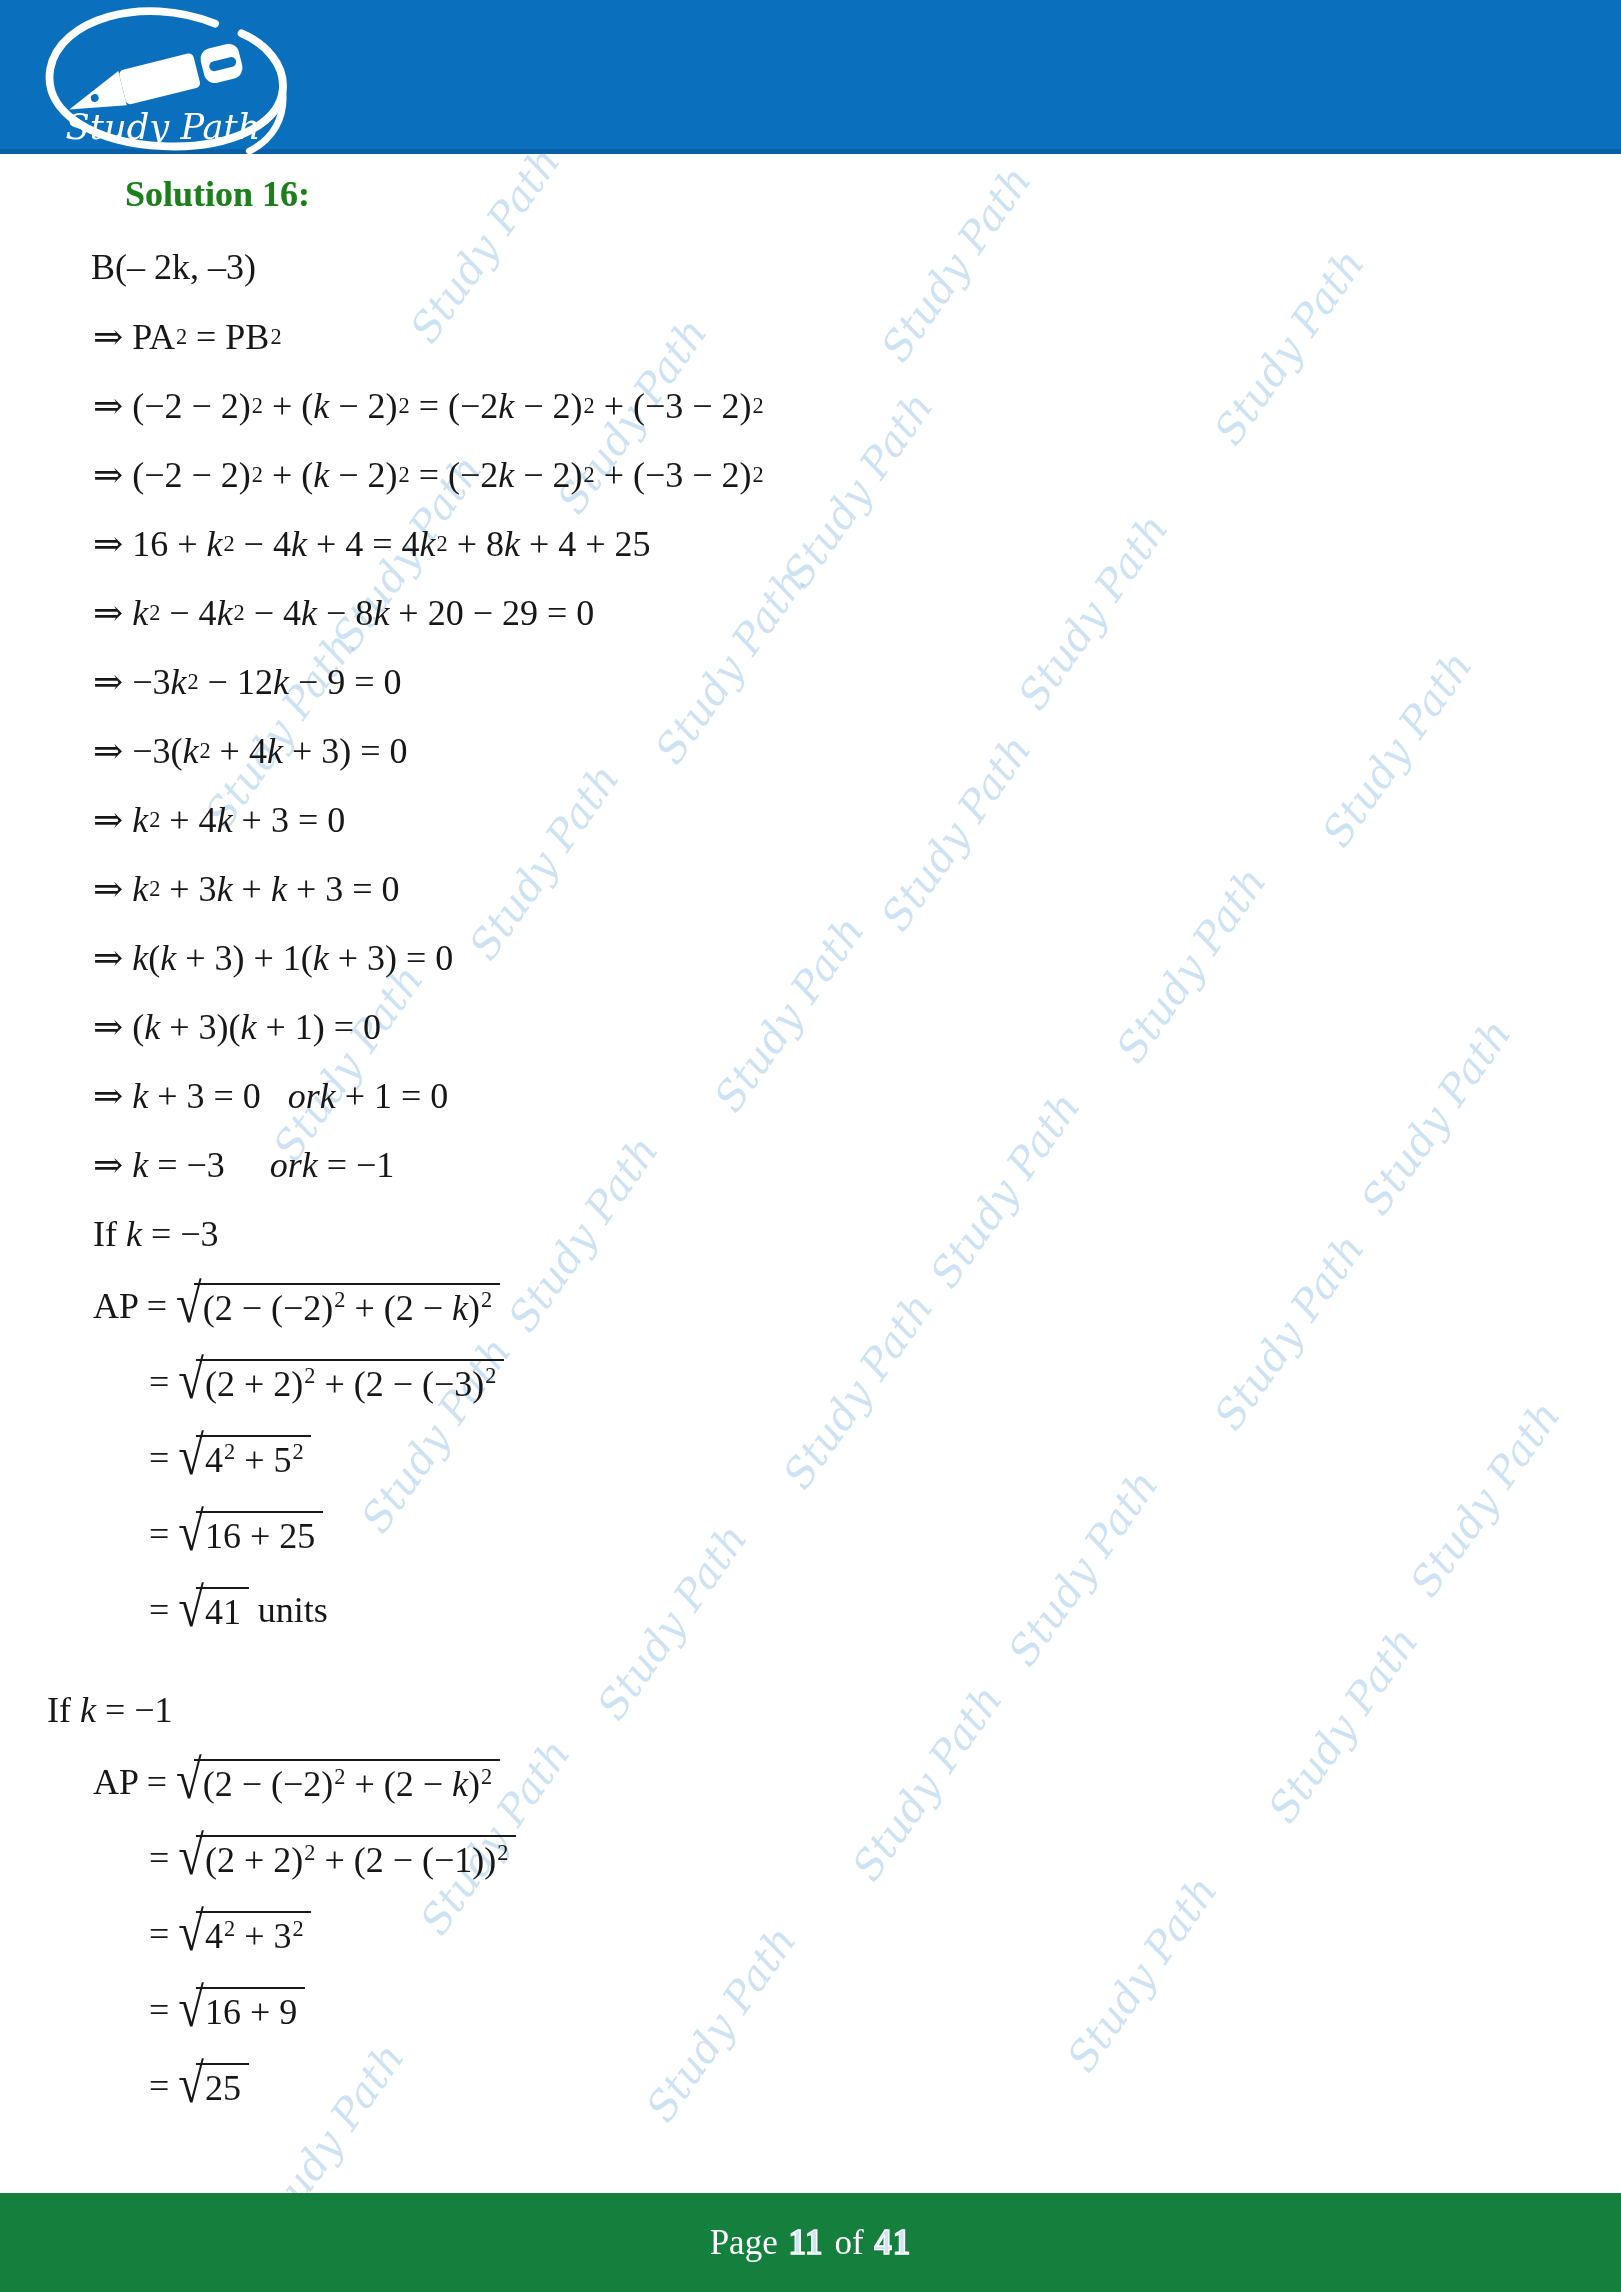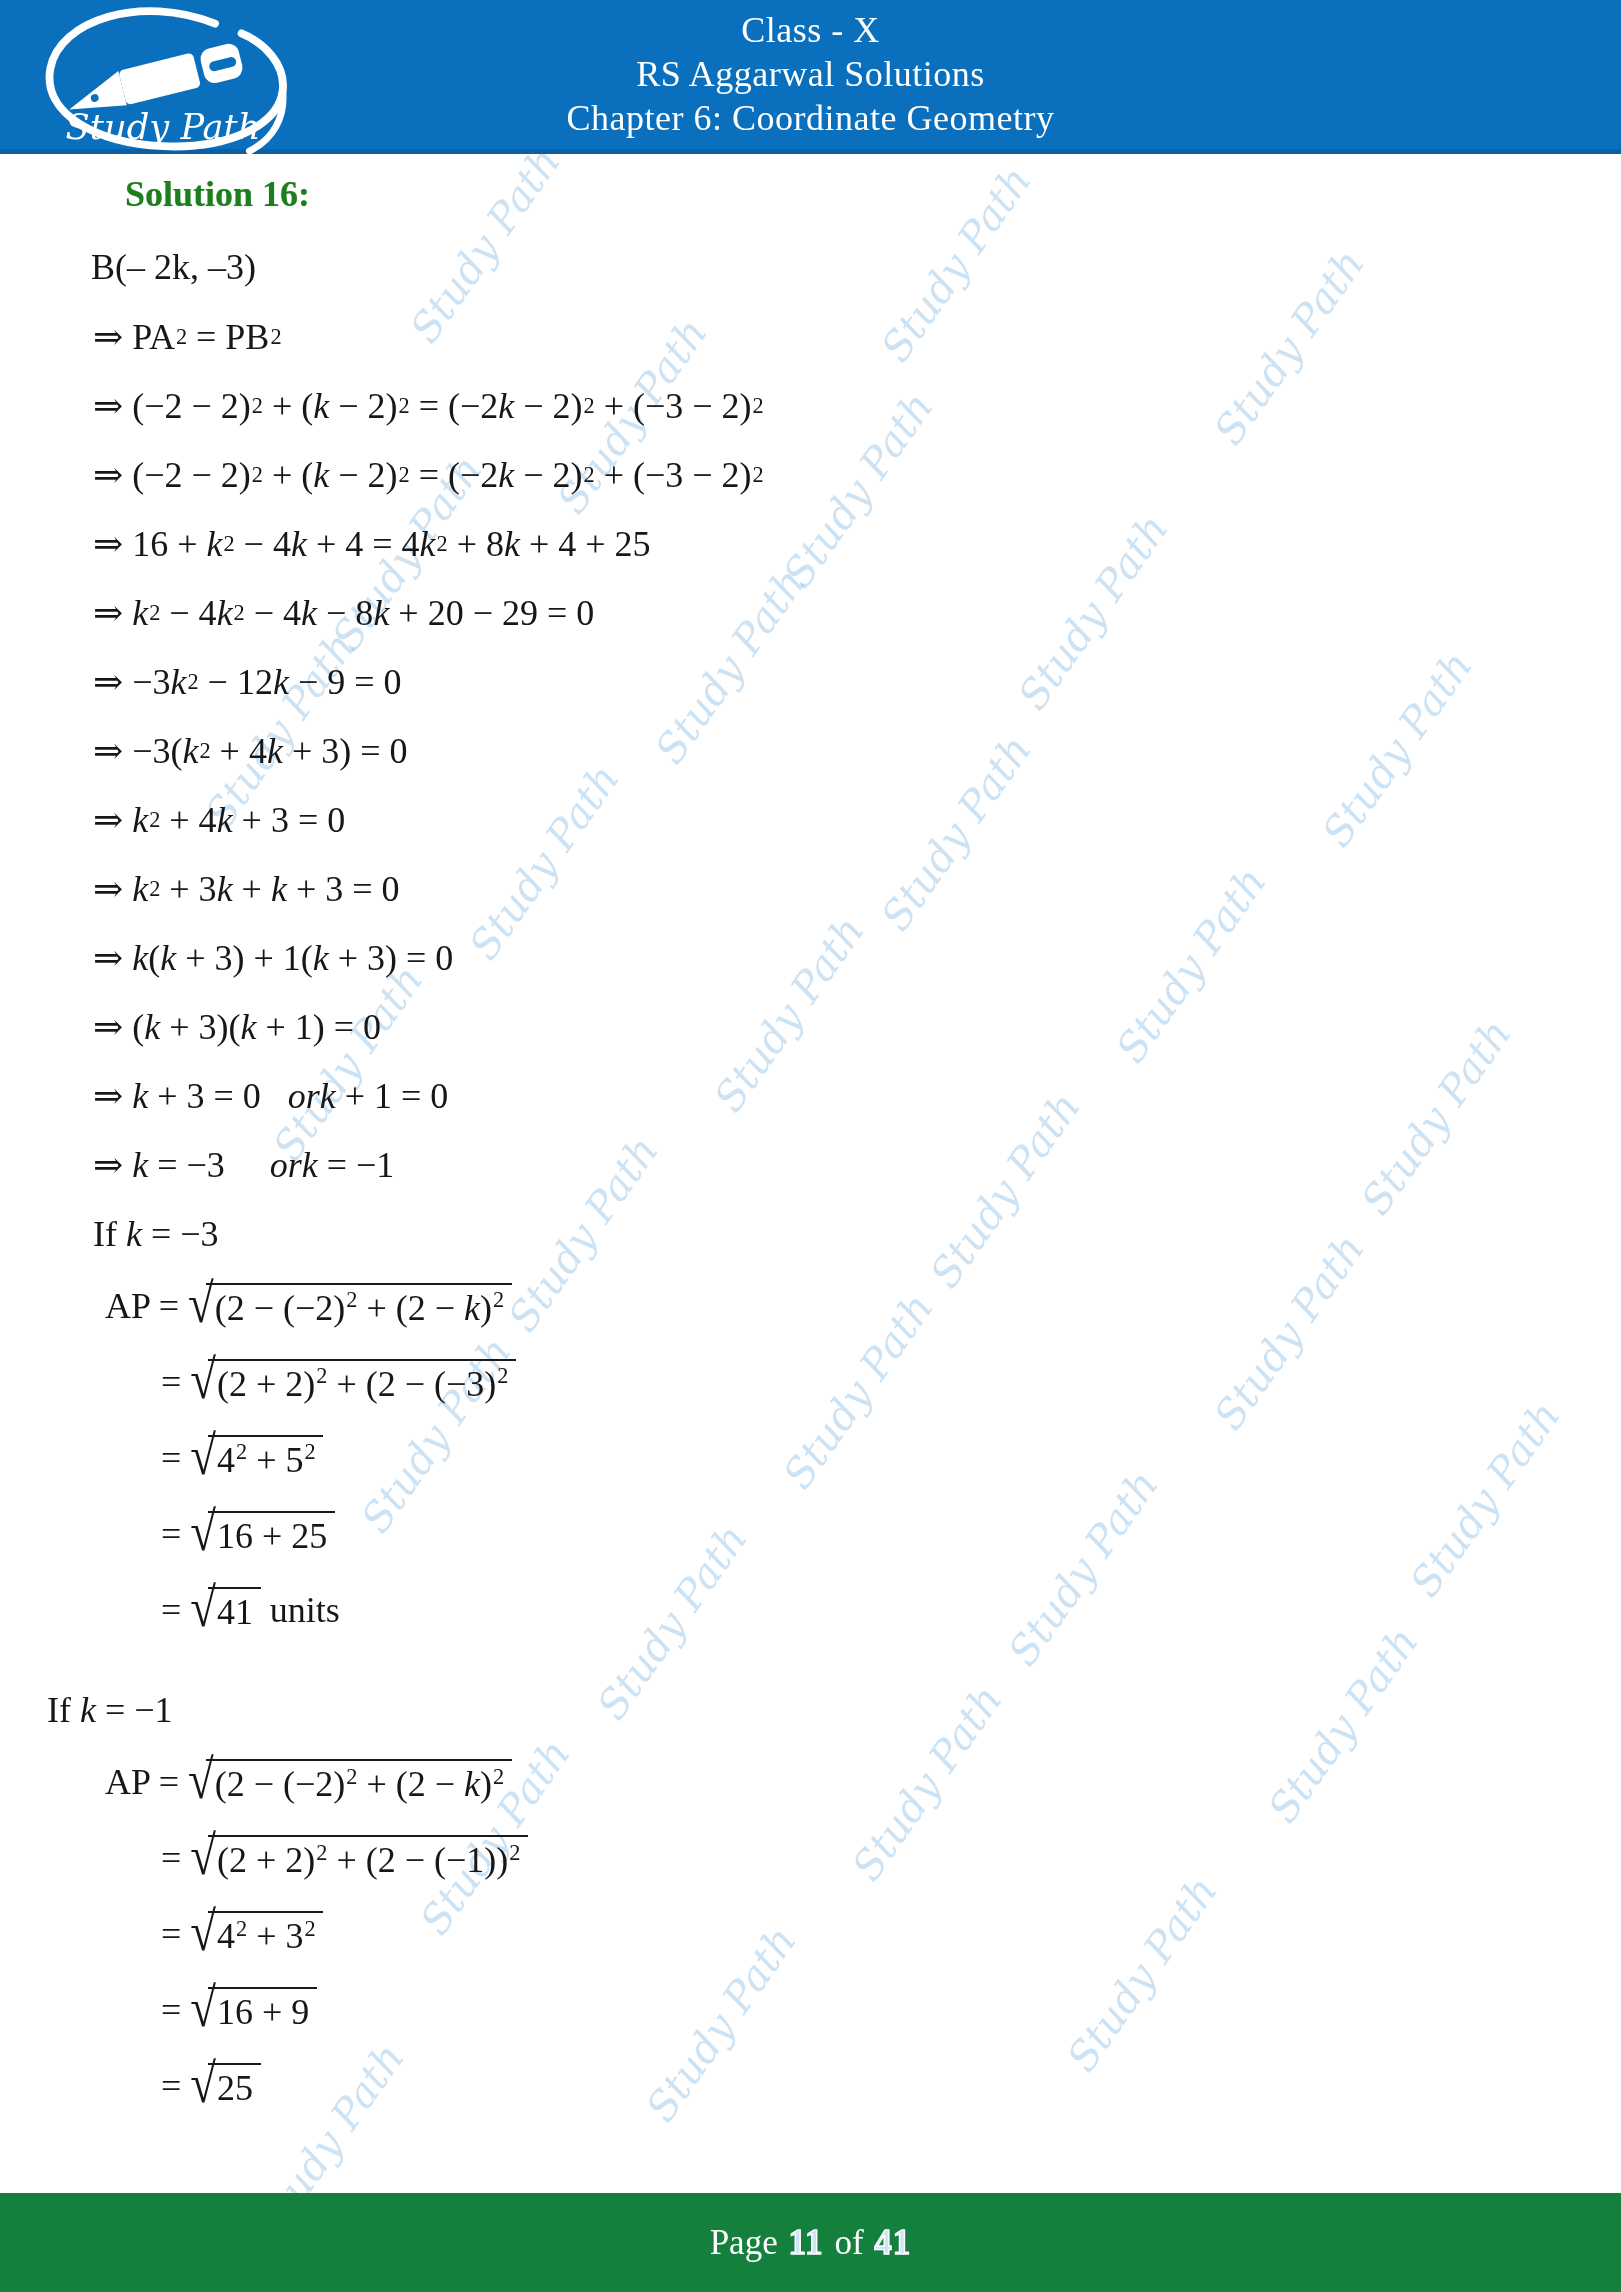--- a/index.html
+++ b/index.html
@@ -31,21 +31,21 @@
   }
   .intro-line.first{min-height:74px;margin-left:34px;}
   .sol-label{
     color:#1e7e1e;font-weight:bold;margin-right:13.7px;
     text-shadow:0 0 1px #9fd49f;
   }
   .line{
     padding-left:93px;height:69px;display:flex;align-items:center;
     font-size:36px;white-space:pre-wrap;
   }
-  .line.sqrtline{height:76px;margin-left:12px;}
+  .line.sqrtline{height:76px;}
   .line.indent{padding-left:149px;}
   .line.biggap{margin-top:27.4px;padding-left:47px;}
   .line i, .intro-line i{font-style:italic;}
   sup{font-size:0.62em;vertical-align:0.55em;line-height:0;margin-left:1px;}
   .radical{
     display:inline-block;font-size:1.3em;line-height:0.9;
     transform:scaleY(1.18) translateY(-2px);transform-origin:50% 60%;
     margin-right:-7.8px;
   }
   .rad{
@@ -109,25 +109,20 @@
       <path d="M 274 90 C 277 118 264 140 240 152" fill="none" stroke="#ffffff" stroke-width="7" stroke-linecap="round"></path>
       <g transform="rotate(-14 150 80)">
         <rect x="110" y="60" width="78" height="36" rx="5" fill="#ffffff"></rect>
         <rect x="194" y="60" width="40" height="36" rx="11" fill="#ffffff"></rect>
         <rect x="201" y="74" width="28" height="10" rx="5" fill="#0a6fbc"></rect>
         <polygon points="110,60 52,86 110,96" fill="#ffffff"></polygon>
         <circle cx="80" cy="81" r="4" fill="#0a6fbc"></circle>
       </g>
       <text x="152" y="140" text-anchor="middle" fill="#ffffff" font-size="36" font-style="italic" font-family="DejaVu Serif, Liberation Serif, serif">Study Path</text>
     </svg>
-    <div class="titles">
-      <div class="title-line">Class - X</div>
-      <div class="title-line">RS Aggarwal Solutions</div>
-      <div class="title-line">Chapter 6: Coordinate Geometry</div>
-    </div>
   </div>
 
   <div class="content">
     <div class="intro-line first">
       <span class="sol-label">Solution 16:</span>
     </div>
     <div class="intro-line">B(– 2k, –3)</div>
     <div id="steps">
         <div class="line">⇒ PA<sup>2</sup> = PB<sup>2</sup></div>
         <div class="line">⇒ (−2 − 2)<sup>2</sup> + (<i>k</i> − 2)<sup>2</sup> = (−2<i>k</i> − 2)<sup>2</sup> + (−3 − 2)<sup>2</sup></div>

